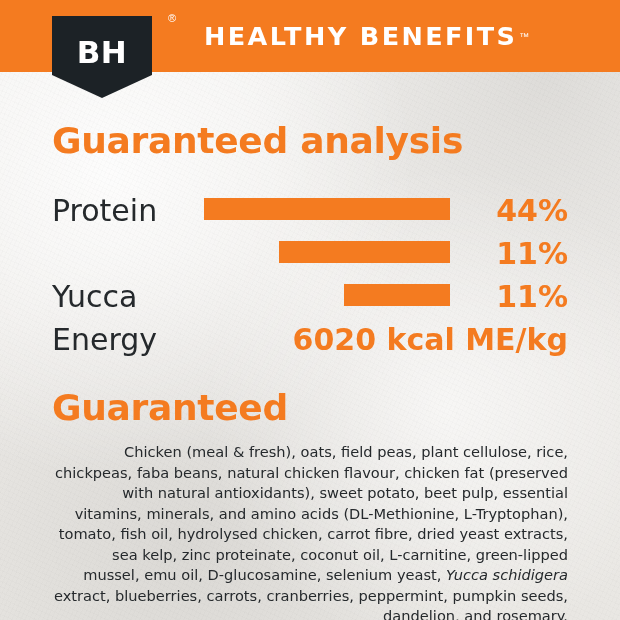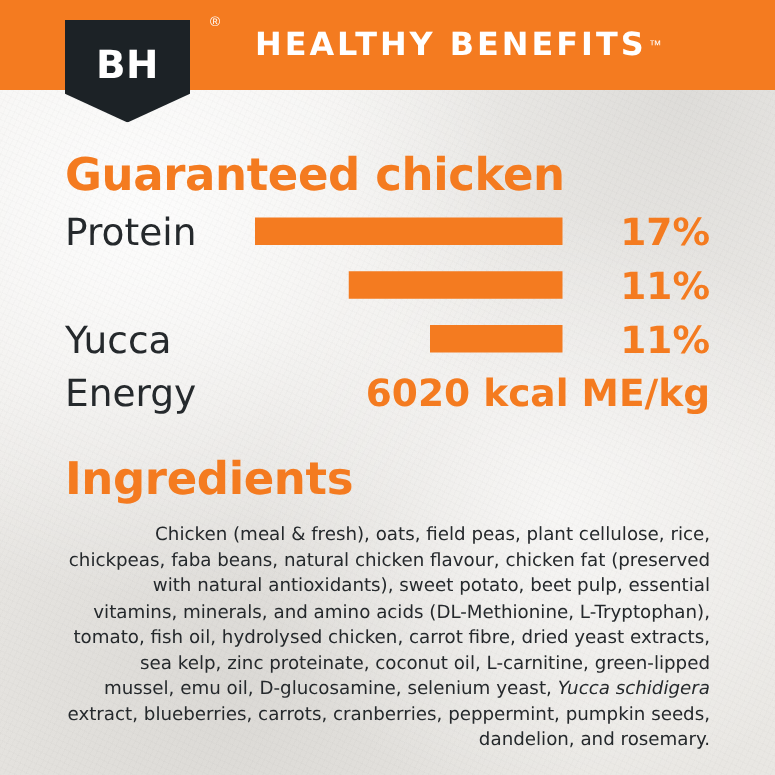--- a/index.html
+++ b/index.html
@@ -111,21 +111,21 @@
     font-weight: bold;
     margin: 0;
     font-family: "DejaVu Sans", sans-serif;
     letter-spacing: -0.3px;
   }
   .ga-title { padding-top: 48px; }
   .ing-title { padding-top: 26px; }
 
   
   .analysis {
-    margin-top: 4px;
+    margin-top: 28px;
   }
   .row {
     display: flex;
     align-items: center;
     height: 43px;
   }
   .row-label {
     width: 152px;
     flex: 0 0 152px;
     color: #25292c;
@@ -188,30 +188,30 @@
     </div>
     <span class="reg-mark">®</span>
     <div class="header-title-wrap">
       <span class="header-title">HEALTHY BENEFITS</span>
       <span class="tm-mark">™</span>
     </div>
   </div>
 
   <div class="content">
 
-    <h2 class="section-title ga-title">Guaranteed chicken</h2>
+    <h2 class="section-title ga-title">Guaranteed analysis</h2>
 
     <div class="analysis">
 
       <div class="row">
         <div class="row-label">Protein</div>
         <div class="bar-area">
           <div class="bar" id="bar0" style="right: 0px; width: 100%; background: rgb(244, 123, 32);"></div>
         </div>
-        <div class="row-value">17%</div>
+        <div class="row-value">44%</div>
       </div>
 
       <div class="row">
         <div class="bar-area">
           <div class="bar" id="bar1" style="right: 0px; width: 43%; background: rgb(244, 123, 32);"></div>
         </div>
         <div class="row-value">11%</div>
       </div>
 
       <div class="row">
@@ -222,20 +222,20 @@
         <div class="row-value">11%</div>
       </div>
 
       <div class="row row-energy">
         <div class="row-label">Energy</div>
         <div class="row-value-wide">6020 kcal ME/kg</div>
       </div>
 
     </div>
 
-    <h2 class="section-title ing-title">Ingredients</h2>
+    <h2 class="section-title ing-title">Guaranteed</h2>
 
     <p class="ingredients-text">
       <span>Chicken (meal &amp; fresh), oats, field peas, plant cellulose, rice, chickpeas, faba beans, natural chicken flavour, chicken fat (preserved with natural antioxidants), sweet potato, beet pulp, essential vitamins, minerals, and amino acids (DL-Methionine, L-Tryptophan), tomato, fish oil, hydrolysed chicken, carrot fibre, dried yeast extracts, sea kelp, zinc proteinate, coconut oil, L-carnitine, green-lipped mussel, emu oil, D-glucosamine, selenium yeast, </span><span class="ital">Yucca schidigera</span><span> extract, blueberries, carrots, cranberries, peppermint, pumpkin seeds, dandelion, and rosemary.</span>
     </p>
 
   </div>
 </div>
 
 </body></html>

